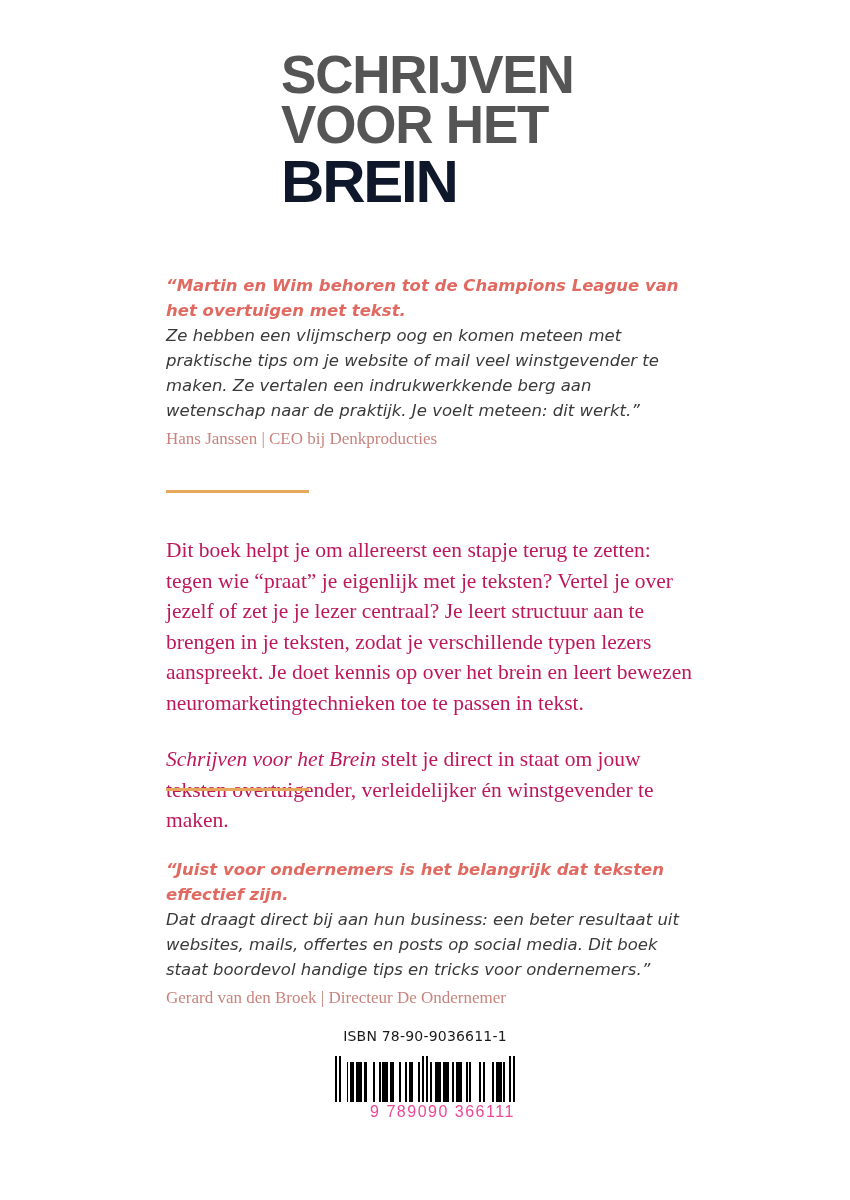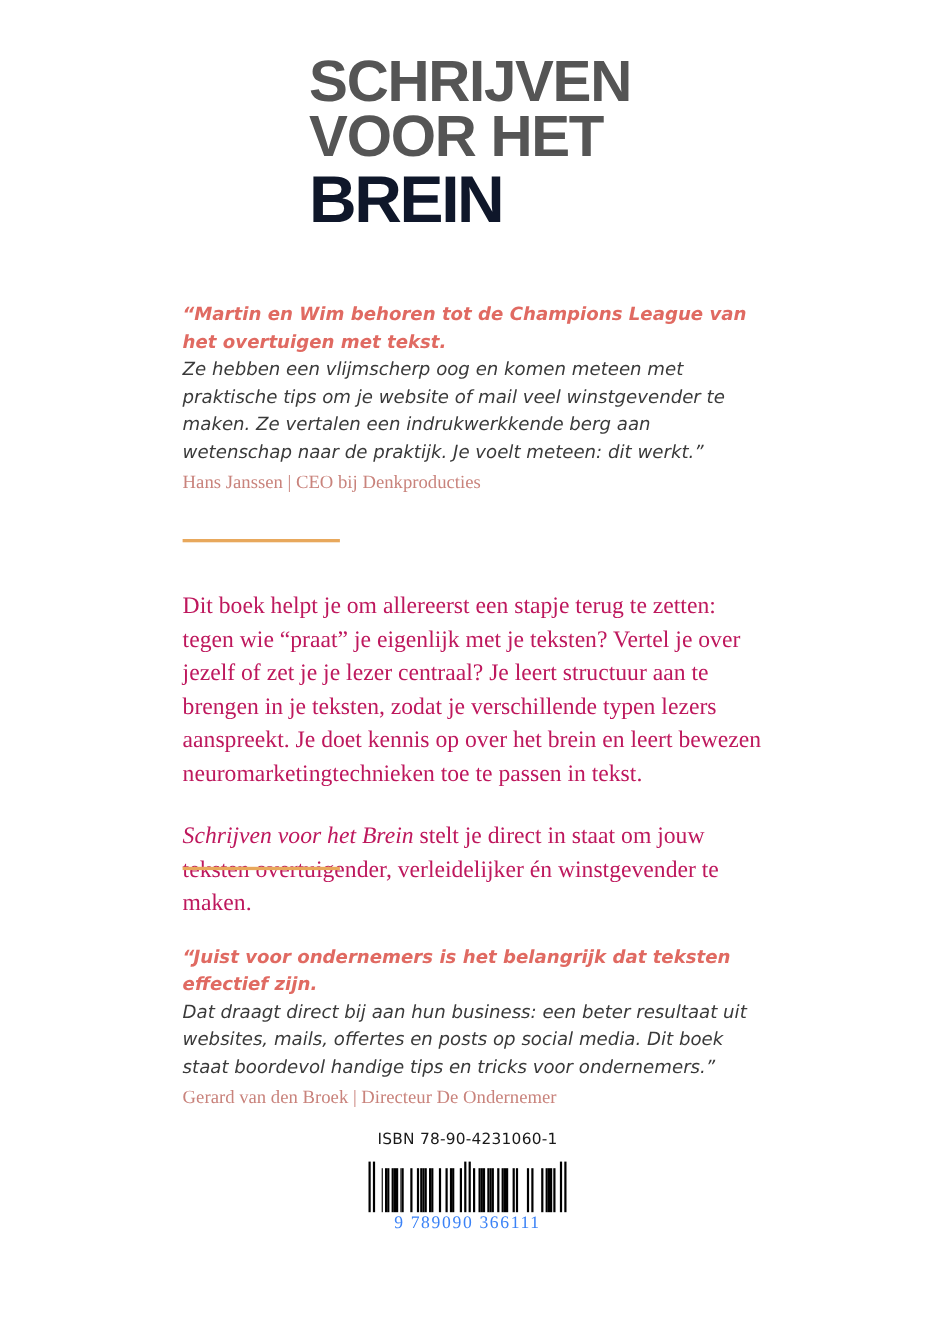--- a/index.html
+++ b/index.html
@@ -132,26 +132,26 @@
     display: flex;
     align-items: flex-end;
     height: 46px;
     gap: 0;
   }
   .barcode-bars span {
     display: block;
     background: #000;
   }
   .barcode-digits {
-    font-family: Liberation Serif, serif;
+    font-family: Liberation Sans, sans-serif;
     font-size: 16px;
-    color: #3b82f6;
+    color: #ec4899;
     letter-spacing: 1.5px;
     margin-top: 1px;
-    text-align: center;
+    text-align: right;
   }
 </style>
 </head>
 <body>
 
 <div class="cover">
 
   <div class="title-block">
     <div class="title-line title-line-1">SCHRIJVEN</div>
     <div class="title-line title-line-2">VOOR HET</div>
@@ -177,21 +177,21 @@
     <hr class="rule">
   </div>
 
   <div class="col quote-block" style="top:857px;">
     <p class="quote-lead">“Juist voor ondernemers is het belangrijk dat teksten effectief zijn.</p>
     <p class="quote-body">Dat draagt direct bij aan hun business: een beter resultaat uit websites, mails, offertes en posts op social media. Dit boek staat boordevol handige tips en tricks voor ondernemers.”</p>
     <p class="quote-attrib">Gerard van den Broek | Directeur De Ondernemer</p>
   </div>
 
   <div class="isbn-area">
-    <p class="isbn-text">ISBN 78-90-4231060-1</p>
+    <p class="isbn-text">ISBN 78-90-9036611-1</p>
     <div class="barcode-wrap">
       <div class="barcode-bars" id="barcode-bars">
           <span style="width: 1.9px; height: 46px; background: rgb(0, 0, 0);"></span>
           <span style="width: 1.9px; height: 46px; background: transparent;"></span>
           <span style="width: 1.9px; height: 46px; background: rgb(0, 0, 0);"></span>
           <span style="width: 1.9px; height: 40px; background: transparent;"></span>
           <span style="width: 1.9px; height: 40px; background: transparent;"></span>
           <span style="width: 1.9px; height: 40px; background: transparent;"></span>
           <span style="width: 1.9px; height: 40px; background: rgb(0, 0, 0);"></span>
           <span style="width: 1.9px; height: 40px; background: transparent;"></span>

